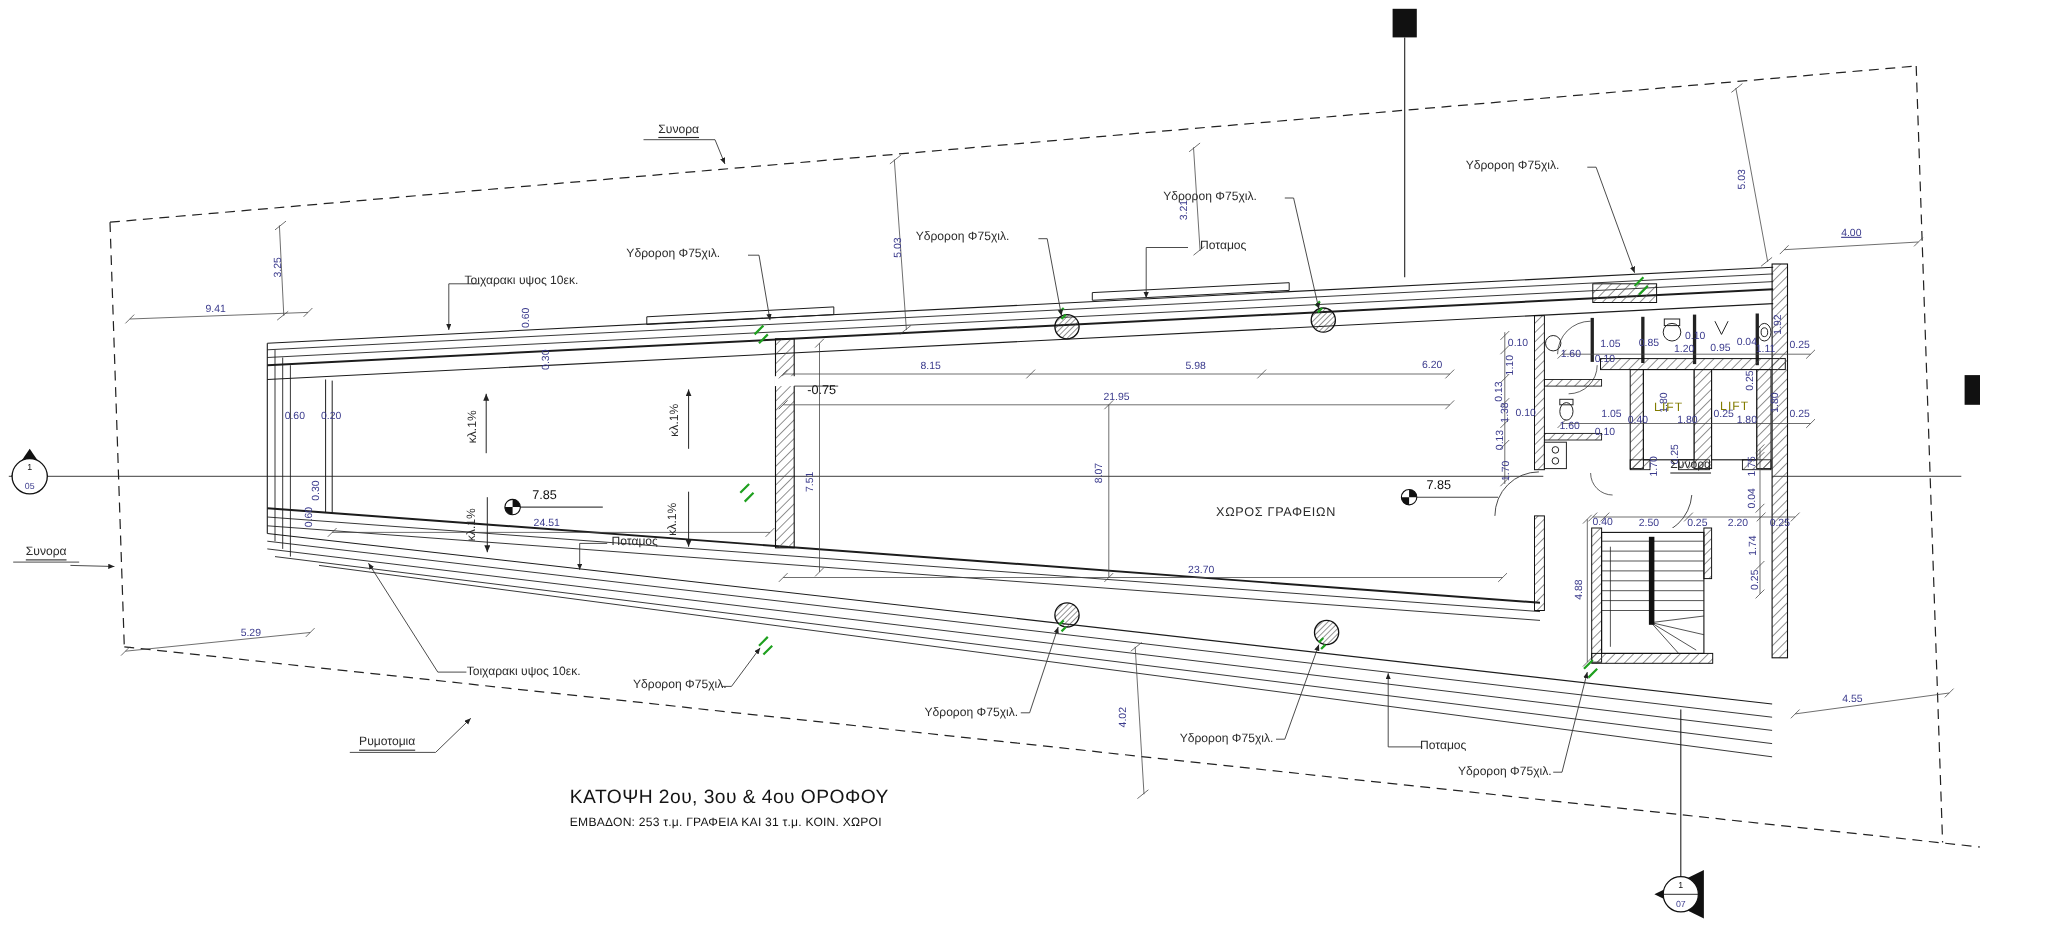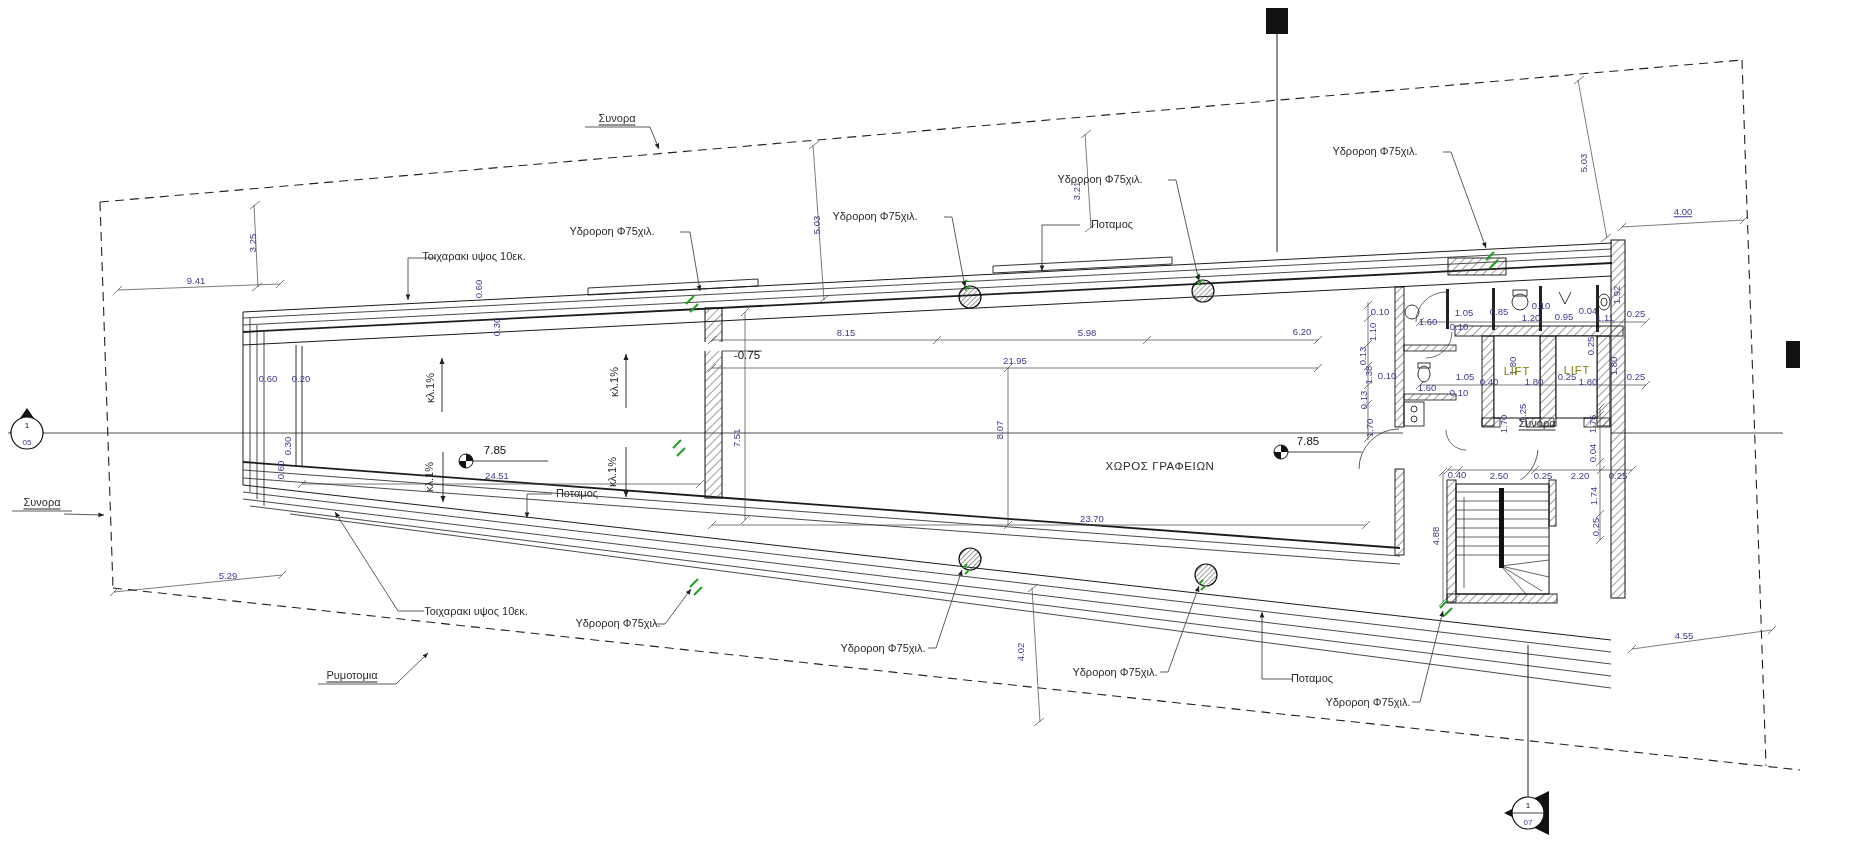--- a/index.html
+++ b/index.html
@@ -369,14 +369,18 @@
 
 <span class="room-label" style="left:1160px;top:466px">ΧΩΡΟΣ ΓΡΑΦΕΙΩΝ</span>
 <span class="lift-label" style="left:1517px;top:371px">LIFT</span>
 <span class="lift-label" style="left:1577px;top:370px">LIFT</span>
 
 <span class="mnum" style="left:27px;top:425px">1</span>
 <span class="msheet" style="left:27px;top:442px">05</span>
 <span class="mnum" style="left:1528px;top:805px">1</span>
 <span class="msheet" style="left:1528px;top:822px">07</span>
 
-
+<div class="titleblock">
+  <div class="t">ΚΑΤΟΨΗ 2ου, 3ου &amp; 4ου ΟΡΟΦΟΥ</div>
+  <div class="s">ΕΜΒΑΔΟΝ: 253 τ.μ. ΓΡΑΦΕΙΑ ΚΑΙ  31 τ.μ. ΚΟΙΝ. ΧΩΡΟΙ</div>
 </div>
 
+</div>
+
 </body></html>

